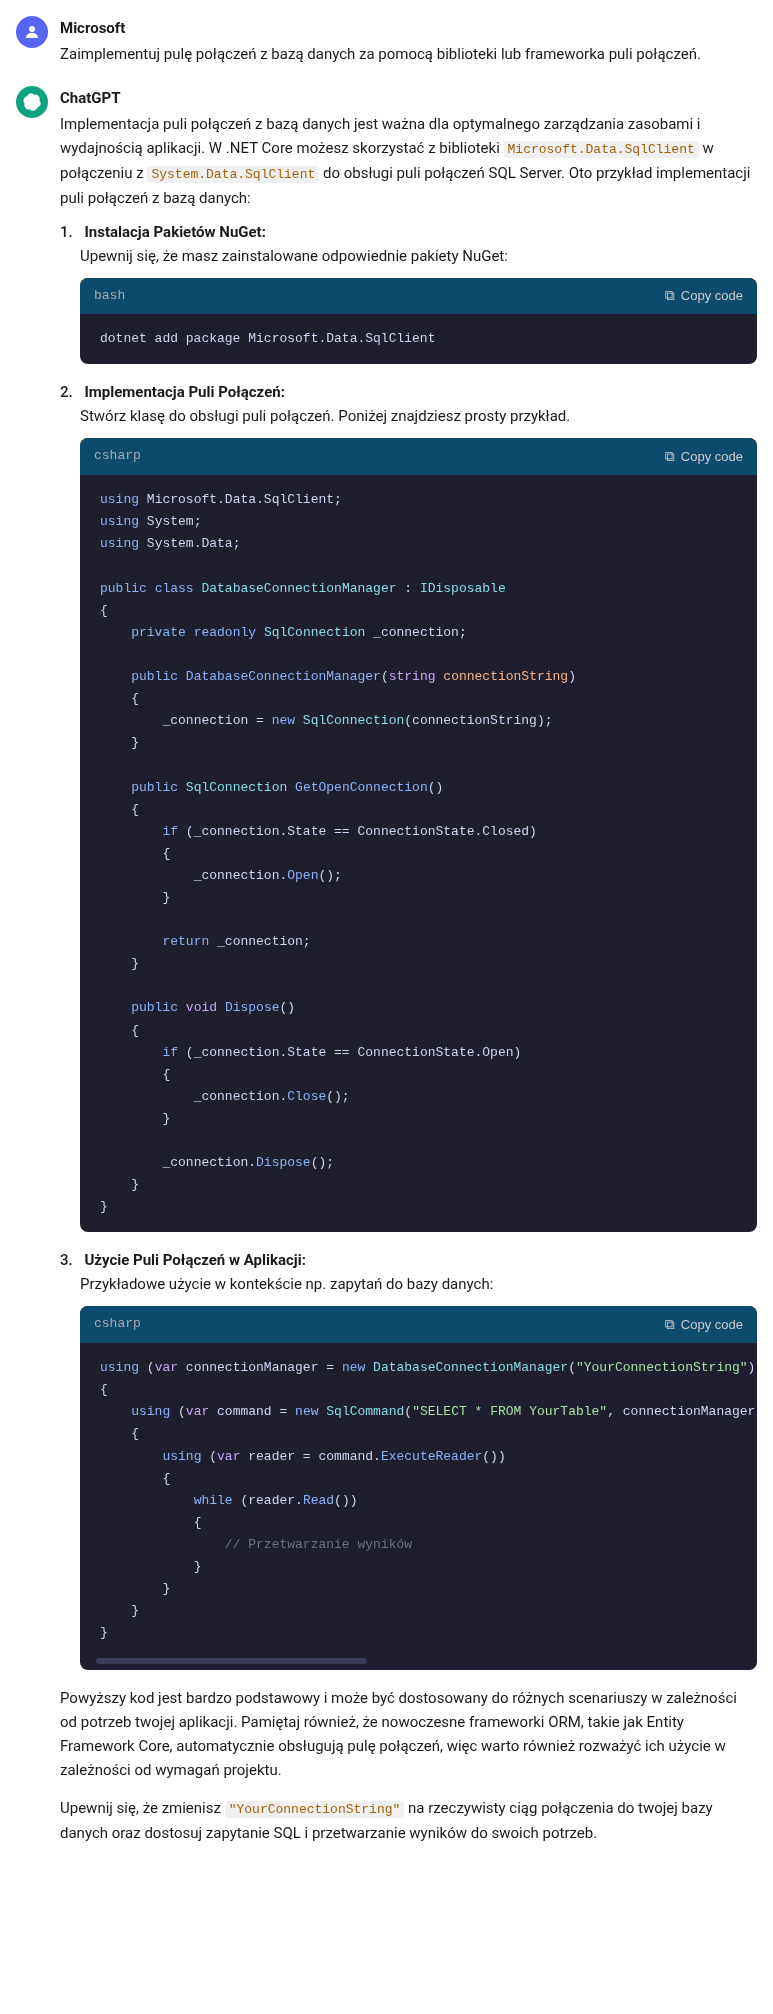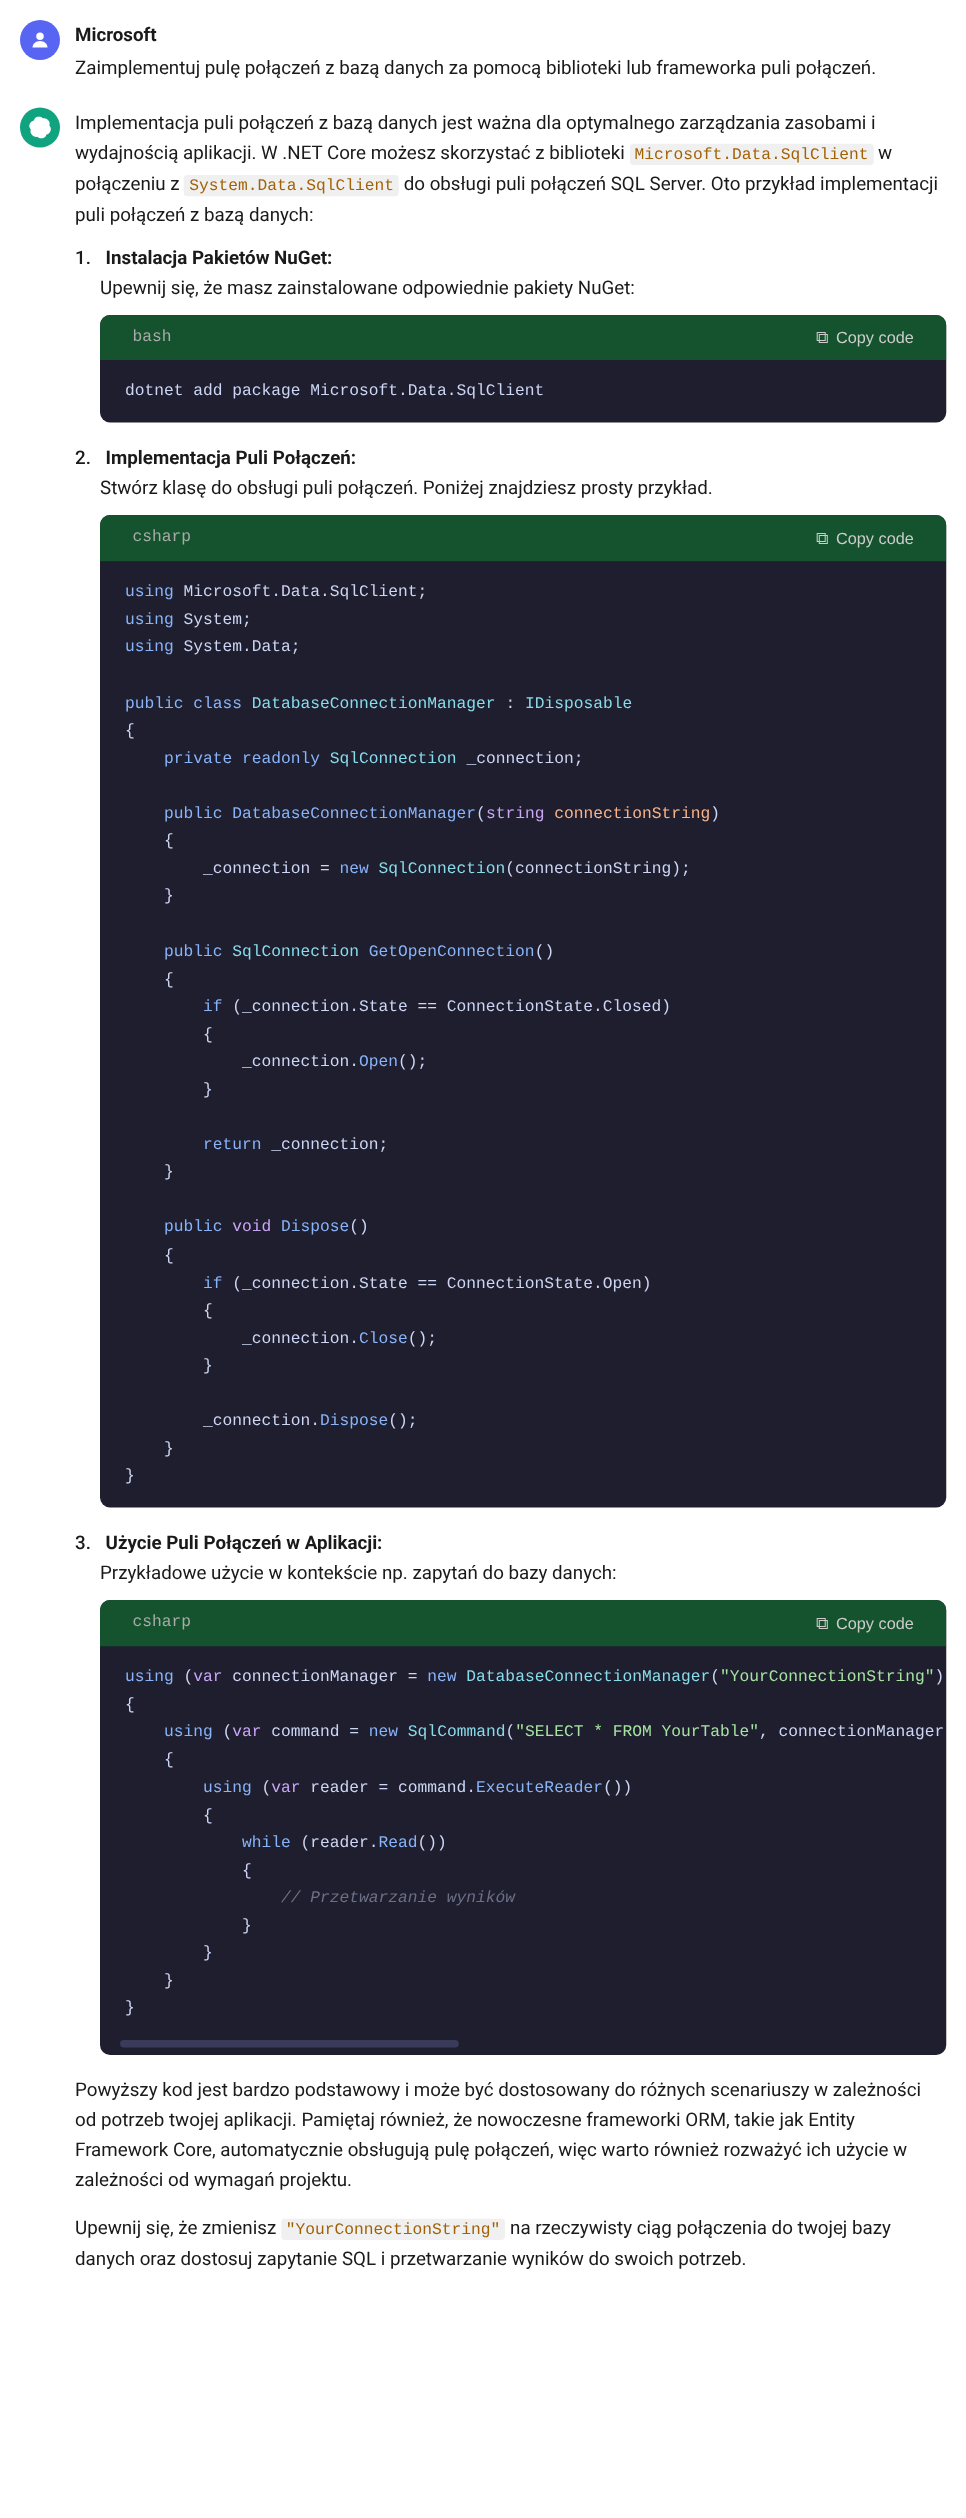--- a/index.html
+++ b/index.html
@@ -87,22 +87,22 @@
     .code-block-wrapper {
       margin: 10px 0;
       border-radius: 8px;
       overflow: hidden;
       background: #1e1e2e;
     }
     .code-block-header {
       display: flex;
       justify-content: space-between;
       align-items: center;
-      background: #14532d;
-      padding: 8px 26px;
+      background: #0c4a6e;
+      padding: 8px 14px;
     }
     .code-lang {
       color: #aaa;
       font-size: 13px;
       font-family: 'Courier New', Courier, monospace;
     }
     .copy-btn {
       display: flex;
       align-items: center;
       gap: 6px;
@@ -124,21 +124,21 @@
       line-height: 1.7;
       color: #cdd6f4;
       white-space: pre;
     }
     
     .kw { color: #89b4fa; } 
     .kw2 { color: #cba6f7; } 
     .type { color: #89dceb; } 
     .str { color: #a6e3a1; } 
     .method { color: #89b4fa; } 
-    .comment { color: #6c7086; font-style: italic; }
+    .comment { color: #6c7086; }
     .plain { color: #cdd6f4; text-align: center; }
     .param { color: #fab387; }
     .scroll-indicator {
       height: 6px;
       background: #3a3a5a;
       border-radius: 3px;
       margin: 0 16px 6px 16px;
       width: 40%;
     }
     .bottom-text {
@@ -167,20 +167,21 @@
   </div>
 </div>
 
 <div class="message">
   <div class="avatar avatar-gpt">
     <svg width="18" height="18" viewBox="0 0 41 41" fill="none" xmlns="http://www.w3.org/2000/svg">
         <path d="M37.532 16.87a9.963 9.963 0 0 0-.856-8.184 10.078 10.078 0 0 0-10.855-4.835 9.964 9.964 0 0 0-6.99-3.196 10.079 10.079 0 0 0-9.612 6.977 9.967 9.967 0 0 0-6.69 4.834 10.08 10.08 0 0 0 1.24 11.817 9.965 9.965 0 0 0 .856 8.185 10.079 10.079 0 0 0 10.855 4.835 9.965 9.965 0 0 0 6.99 3.197 10.078 10.078 0 0 0 9.617-6.981 9.967 9.967 0 0 0 6.69-4.834 10.079 10.079 0 0 0-1.245-11.815z" fill="white"></path>
       </svg>
   </div>
   <div class="message-content">
+    <div class="sender-name">ChatGPT</div>
     <div class="message-text">
       <p>
         <span>Implementacja puli połączeń z bazą danych jest ważna dla optymalnego zarządzania zasobami i wydajnością aplikacji. W .NET Core możesz skorzystać z biblioteki </span><code class="inline-code">Microsoft.Data.SqlClient</code><span> w połączeniu z </span><code class="inline-code">System.Data.SqlClient</code><span> do obsługi puli połączeń SQL Server. Oto przykład implementacji puli połączeń z bazą danych:</span>
       </p>
     </div>
 
     <ol class="ordered-list">
       <li>
         <span class="list-heading">Instalacja Pakietów NuGet:</span>
         <div class="list-item-content">

